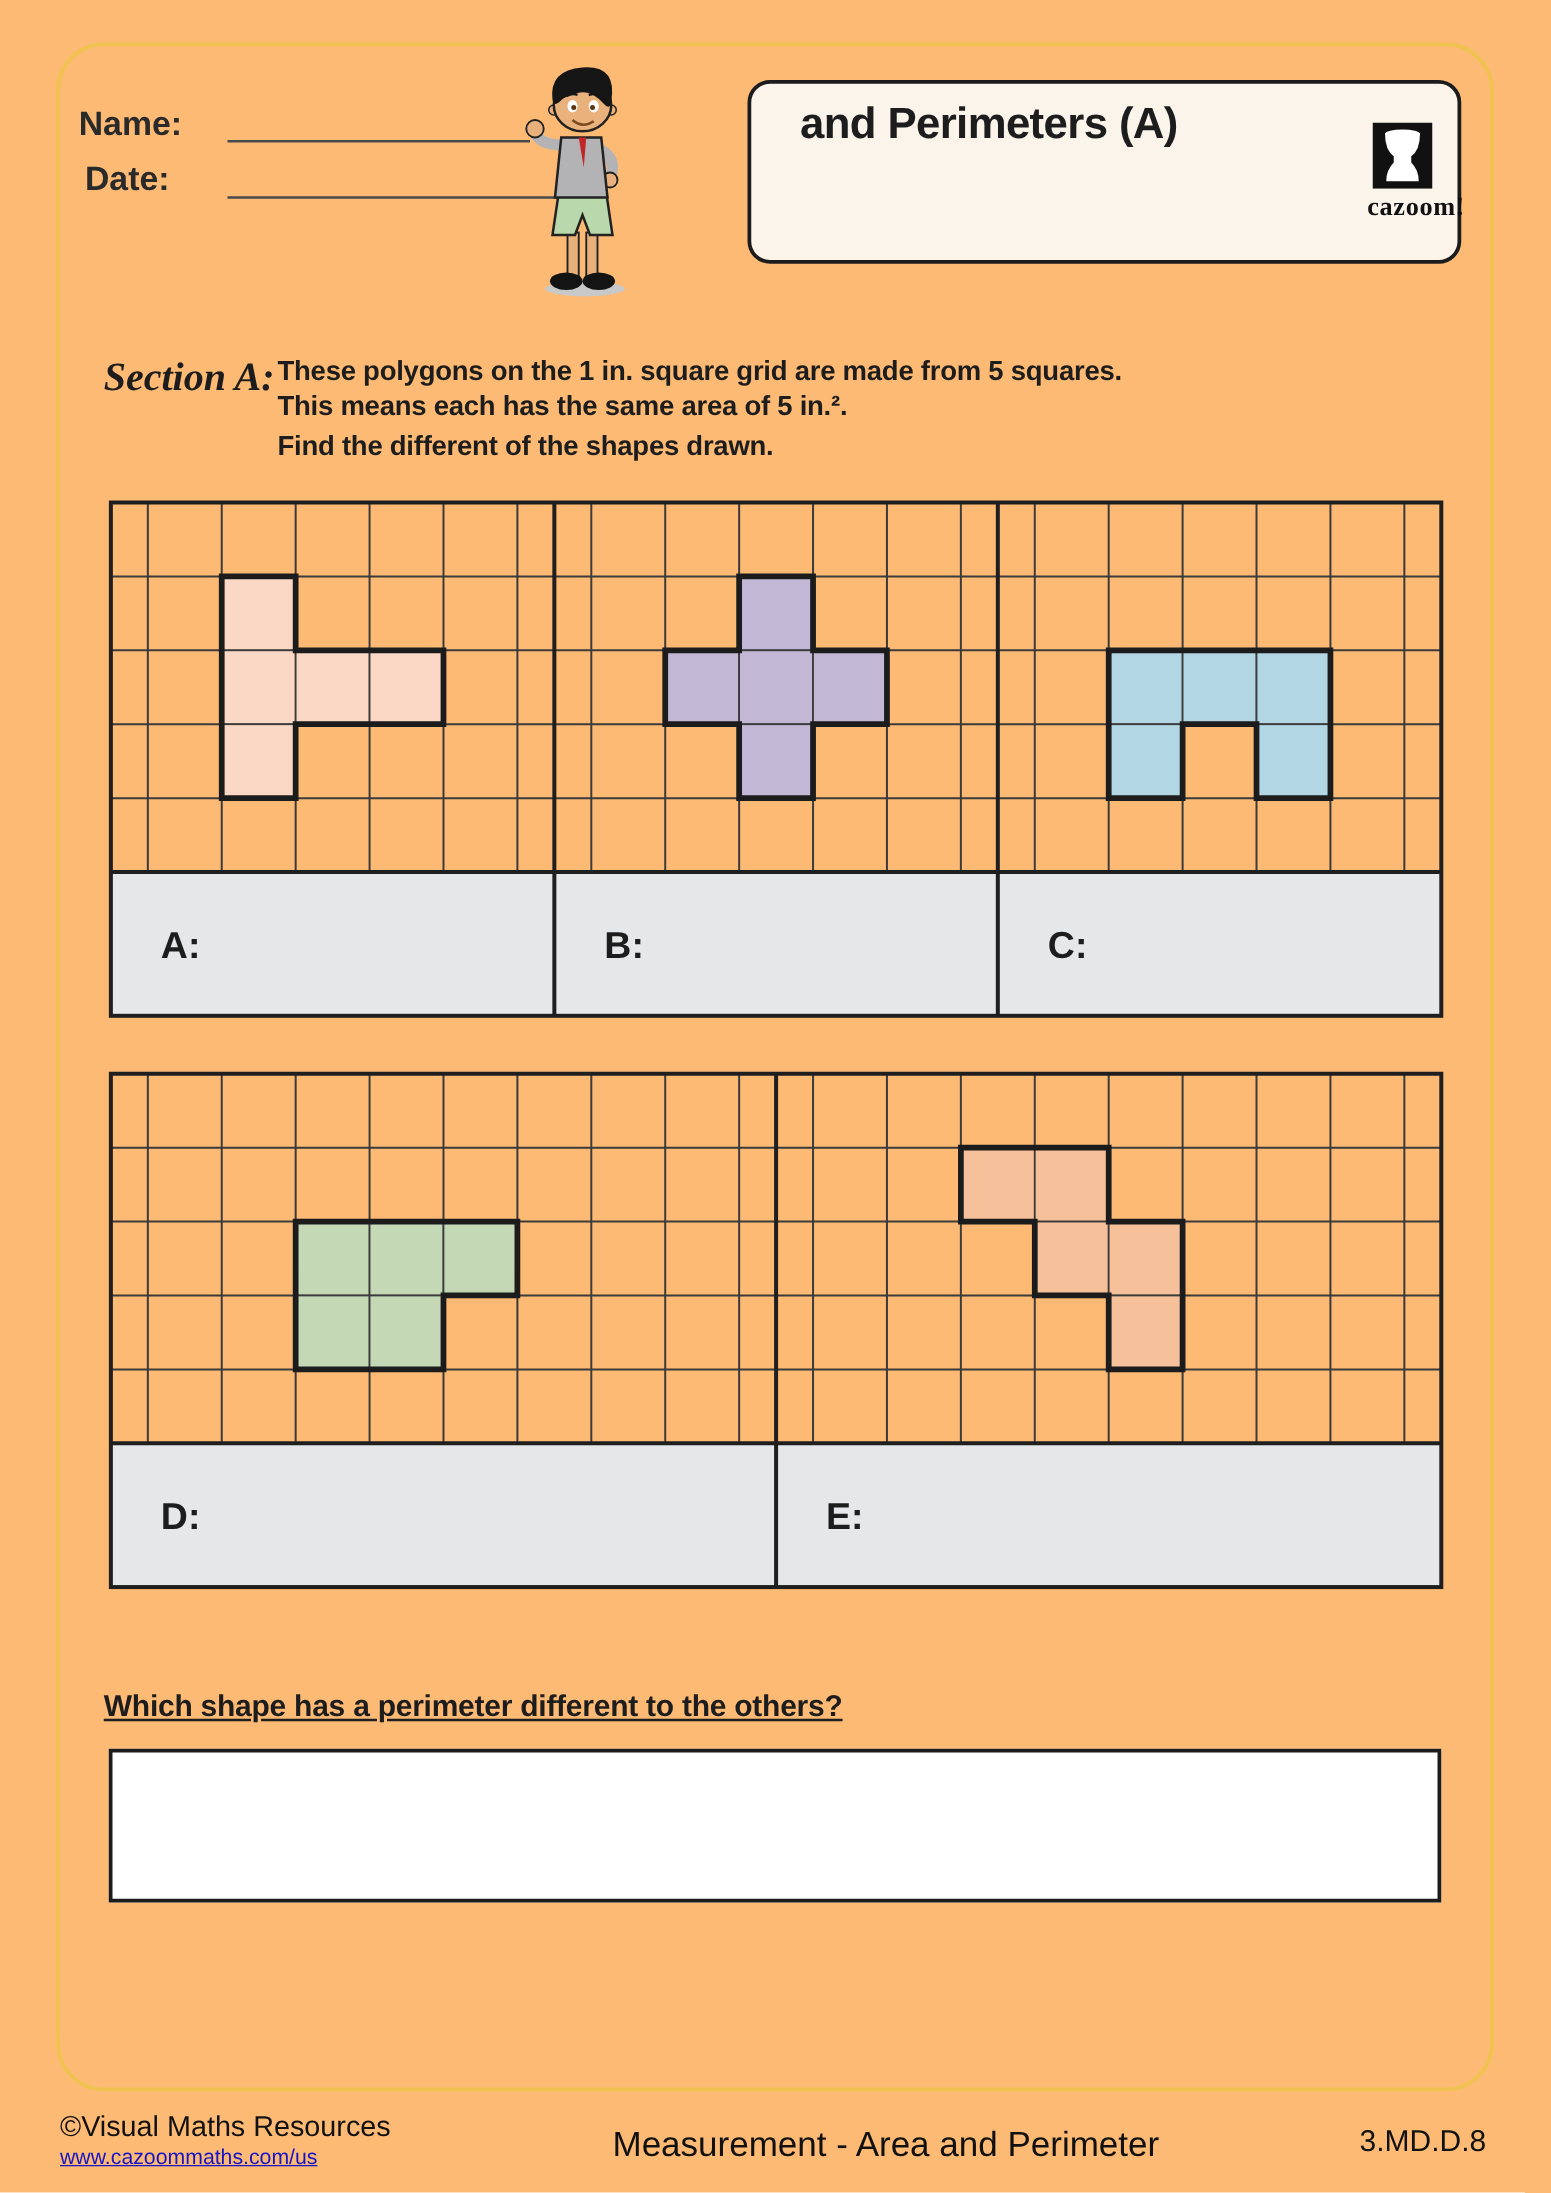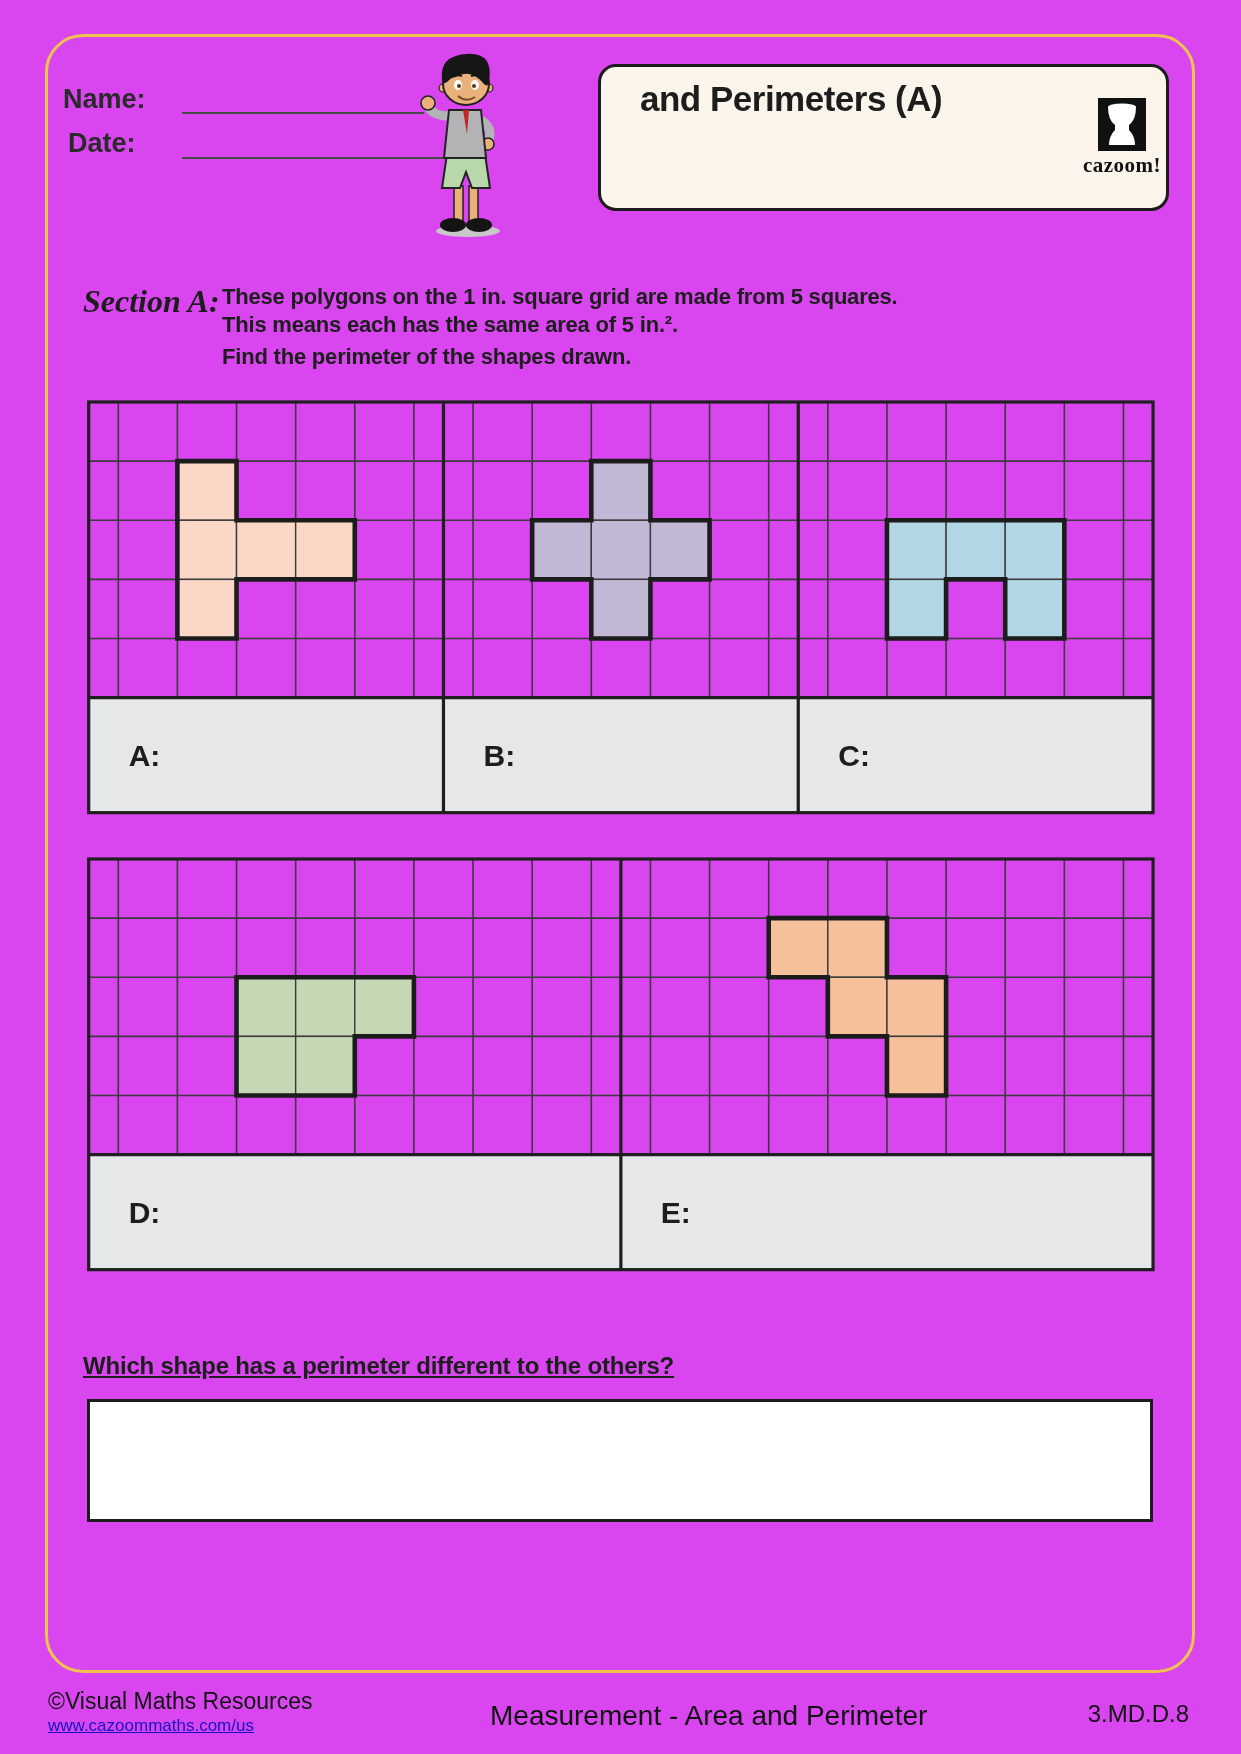--- a/index.html
+++ b/index.html
@@ -1,28 +1,28 @@
 <!DOCTYPE html>
 <html><head>
 <meta charset="utf-8">
 <style>
   html,body{margin:0;padding:0;background:#ffffff;}
-  .page{position:relative;width:1241px;height:1754px;background:#d946ef;overflow:hidden;
+  .page{position:relative;width:1241px;height:1754px;background:#fdba74;overflow:hidden;
         font-family:"Liberation Sans",sans-serif;color:#1d1d1d;}
   .abs{position:absolute;}
   .page-border{left:45px;top:34px;width:1144px;height:1633px;border:3px solid #f0c24f;border-radius:38px;}
   .field-label{font-size:27px;font-weight:bold;color:#2a2a2a;}
   .field-line{border-top:2px solid #4a4a4a;height:0;}
   .title-box{left:598px;top:64px;width:565px;height:141px;background:#faf4eb;
              border:3px solid #1c1c1c;border-radius:18px;}
   .title-text{left:640px;top:76px;font-size:35px;font-weight:bold;line-height:45px;
               letter-spacing:-0.5px;color:#1d1d1d;}
   .logo-wrap{left:1072px;top:98px;width:100px;text-align:center;}
   .logo-text{font-family:"Liberation Serif",serif;font-weight:bold;font-size:21px;color:#111;
-             letter-spacing:0.5px;margin-top:2px;}
+             letter-spacing:0.5px;margin-top:2px;text-align:right;}
   .section-label{left:83px;top:283px;font-family:"Liberation Serif",serif;
                  font-style:italic;font-weight:bold;font-size:32px;}
   .instr{left:222px;font-size:22px;font-weight:bold;letter-spacing:-0.2px;white-space:nowrap;}
   .question{left:83px;top:1352px;font-size:24px;font-weight:bold;letter-spacing:-0.2px;text-decoration:underline;}
   .answer-box{left:87px;top:1399px;width:1066px;height:123px;border:3px solid #1c1c1c;
               box-sizing:border-box;background:#fff;}
   .footer-text{font-size:23px;color:#111;}
   .footer-link{font-size:17px;color:#1414c8;text-decoration:underline;}
   .footer-center{left:490px;top:1700px;font-size:28px;color:#111;}
   .footer-code{top:1700px;right:52px;font-size:24px;color:#111;}
@@ -74,21 +74,21 @@
       <rect width="48" height="53" fill="#111"></rect>
       <ellipse cx="24" cy="9" rx="14" ry="3.5" fill="#fff"></ellipse>
       <path d="M10 9 q0 13 7 18 l0 5 q-6 6 -6 15 l26 0 q0 -9 -6 -15 l0 -5 q7 -5 7 -18 z" fill="#fff"></path>
     </svg>
     <div class="logo-text">cazoom!</div>
   </div>
 
   <div class="abs section-label">Section A:</div>
   <div class="abs instr" style="top:284px;">These polygons on the 1 in. square grid are made from 5 squares.</div>
   <div class="abs instr" style="top:312px;">This means each has the same area of 5 in.².</div>
-  <div class="abs instr" style="top:344px;">Find the perimeter of the shapes drawn.</div>
+  <div class="abs instr" style="top:344px;">Find the different of the shapes drawn.</div>
 
   <svg class="abs" id="grid-svg-0" style="left:80px;top:393px;" width="1082" height="429">
       <rect x="8.7" y="304.65000000000003" width="1064.3400000000001" height="115" fill="#e6e7e8"></rect>
       <g stroke="#3b3b3b" stroke-width="1.6">
         <line x1="38.265" y1="9" x2="38.265" y2="304.65000000000003"></line>
         <line x1="97.39500000000001" y1="9" x2="97.39500000000001" y2="304.65000000000003"></line>
         <line x1="156.525" y1="9" x2="156.525" y2="304.65000000000003"></line>
         <line x1="215.655" y1="9" x2="215.655" y2="304.65000000000003"></line>
         <line x1="274.785" y1="9" x2="274.785" y2="304.65000000000003"></line>
         <line x1="333.915" y1="9" x2="333.915" y2="304.65000000000003"></line>

